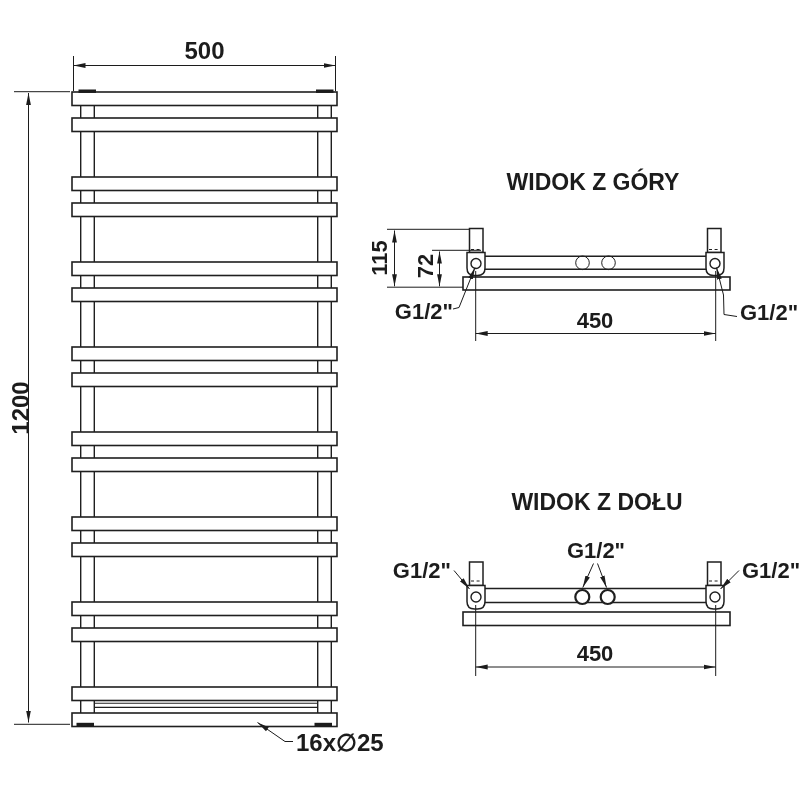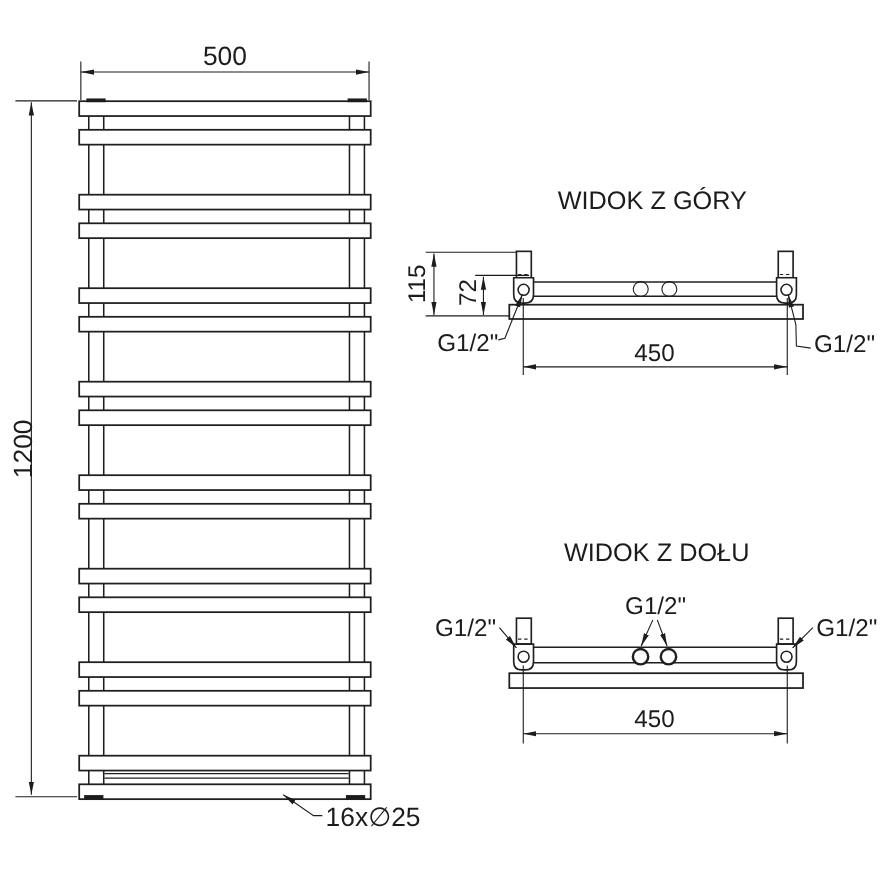--- a/index.html
+++ b/index.html
@@ -1,16 +1,16 @@
 <!DOCTYPE html>
 <html><head>
 <meta charset="utf-8">
 <style>
   html,body{margin:0;padding:0;background:#ffffff;}
-  .stage{width:800px;height:800px;position:relative;background:#fff;}
+  .stage{width:800px;height:800px;position:relative;background:#fff;font-weight:bold;}
   svg{display:block;}
   text{fill:#1c1c1c;font-family:"Liberation Sans",sans-serif;}
   .t24{font-size:24px;}
   .t23{font-size:23px;}
   .t22{font-size:22px;}
   .bar{fill:#fff;stroke:#1f1f1f;stroke-width:1.6;}
   .outline{fill:#fff;stroke:#1f1f1f;stroke-width:1.5;}
   .med{stroke:#1f1f1f;stroke-width:1.4;fill:none;}
   .thin{stroke:#1f1f1f;stroke-width:1.1;fill:none;}
   .dim{stroke:#1c1c1c;stroke-width:1;fill:none;}

